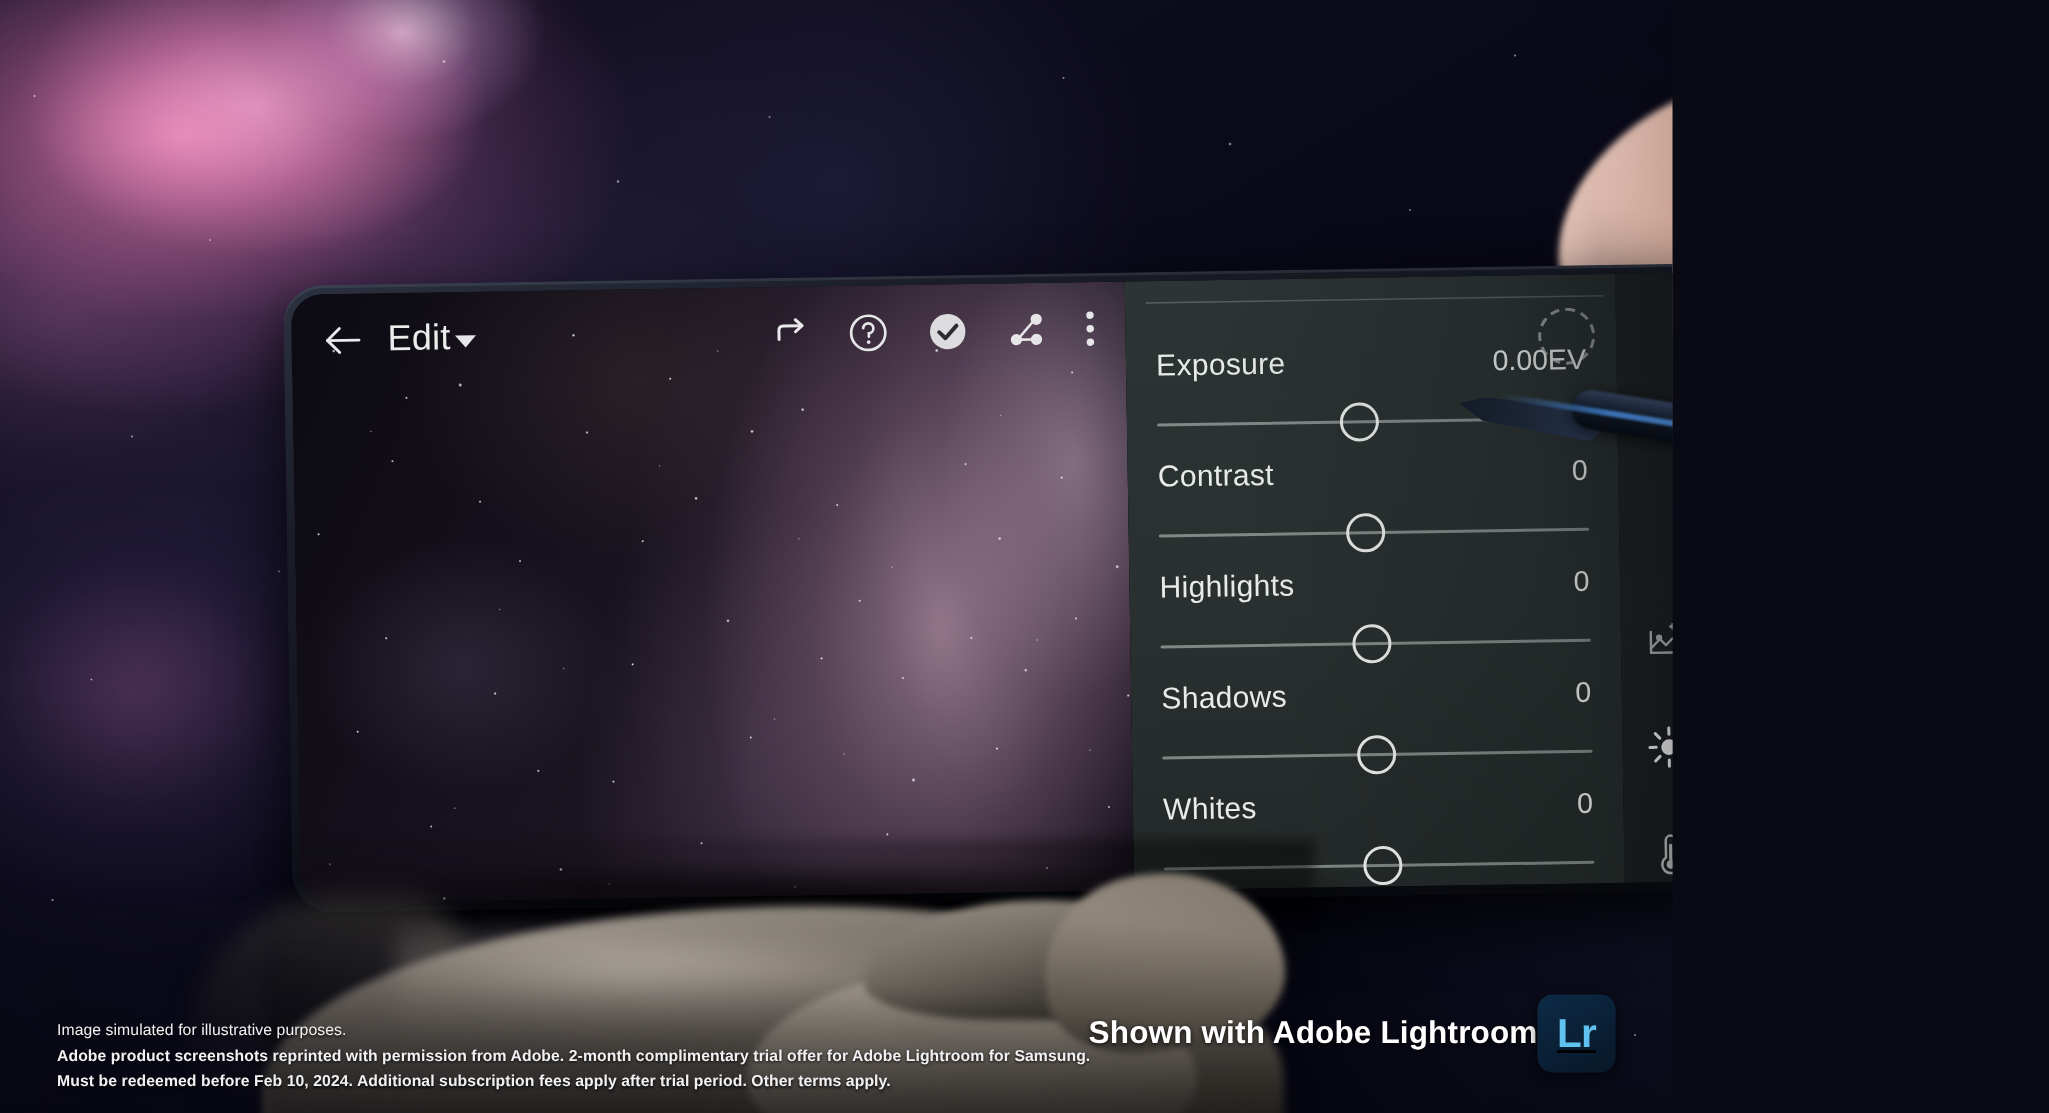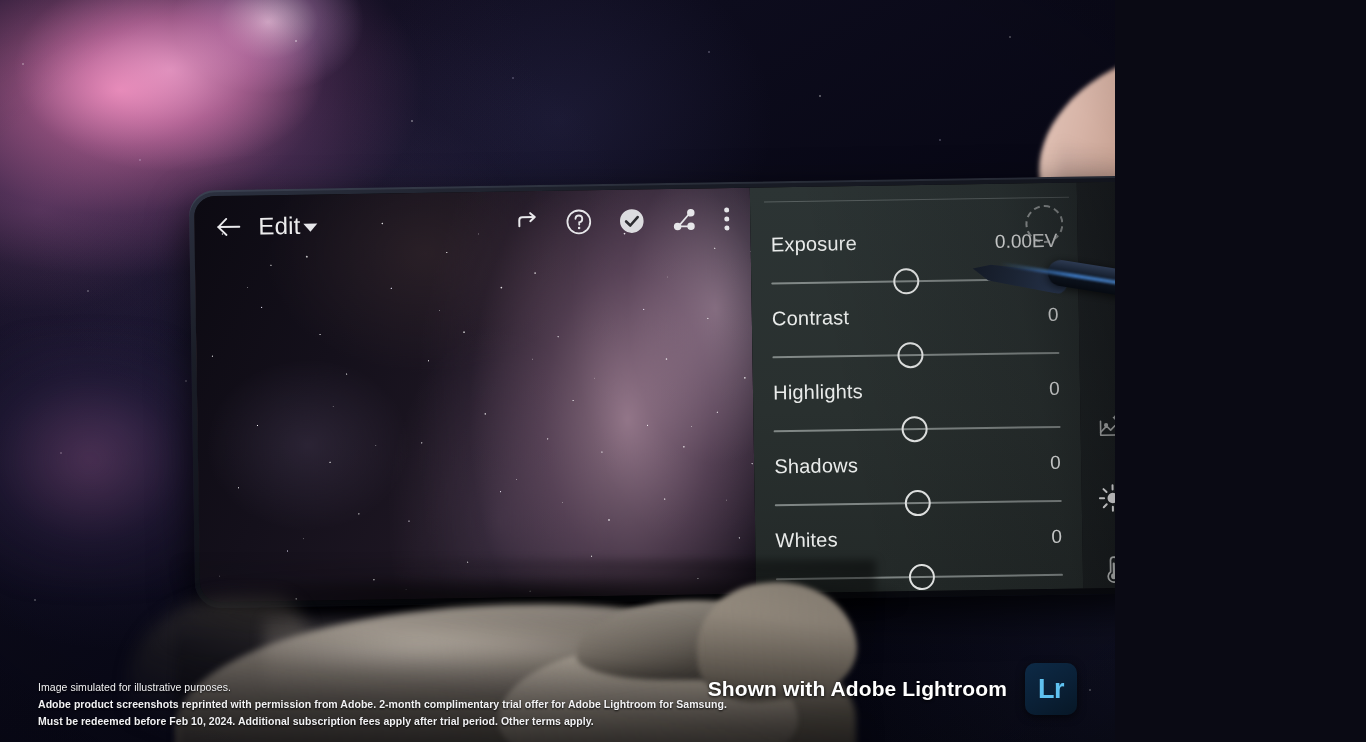--- a/index.html
+++ b/index.html
@@ -445,35 +445,35 @@
   .disclaimer .d1 { font-weight: 400; }
   .disclaimer .d2, .disclaimer .d3 { font-weight: 700; }
 
   
   .lr-badge {
     position: absolute;
     right: 38px; bottom: 27px;
     z-index: 40;
     display: flex;
     align-items: center;
-    gap: 18px;
   }
   .lr-text {
     color: #ffffff;
     font-size: 21px;
     font-weight: 700;
     letter-spacing: 0.1px;
     text-shadow: 0 1px 3px rgba(0,0,0,0.85);
   }
   .lr-logo {
     width: 52px; height: 52px;
     border-radius: 10px;
     background: linear-gradient(150deg, #0d2a46 0%, #0a2036 55%, #071726 100%);
     display: flex; align-items: center; justify-content: center;
     box-shadow: 0 2px 8px rgba(0,0,0,0.6);
+    text-decoration: underline;
   }
   .lr-logo span {
     color: #5fc2f0;
     font-size: 27px;
     font-weight: 700;
     letter-spacing: -0.5px;
     line-height: 1;
     font-family: "Liberation Sans", sans-serif;
   }
 

